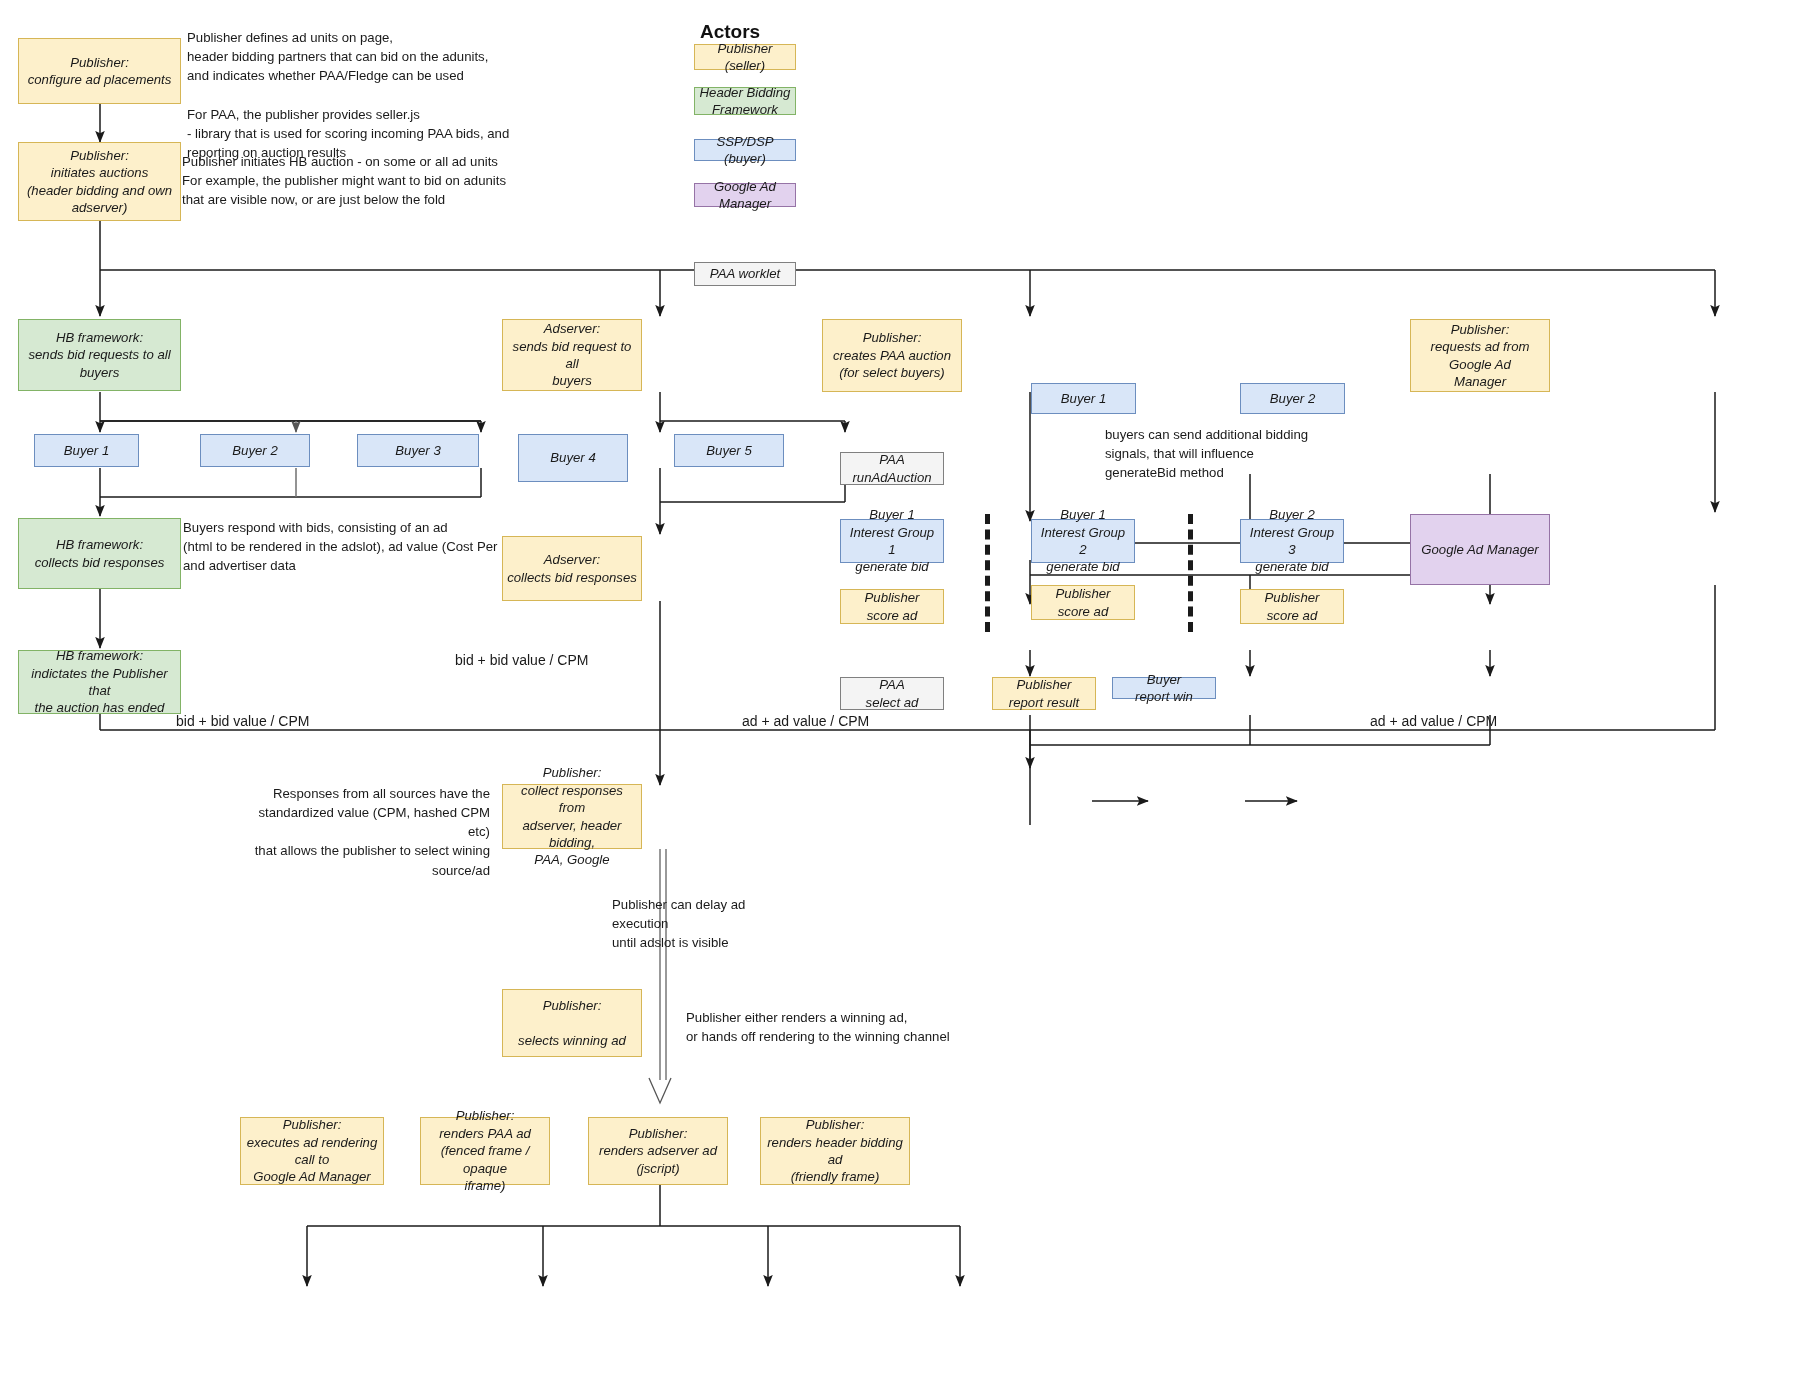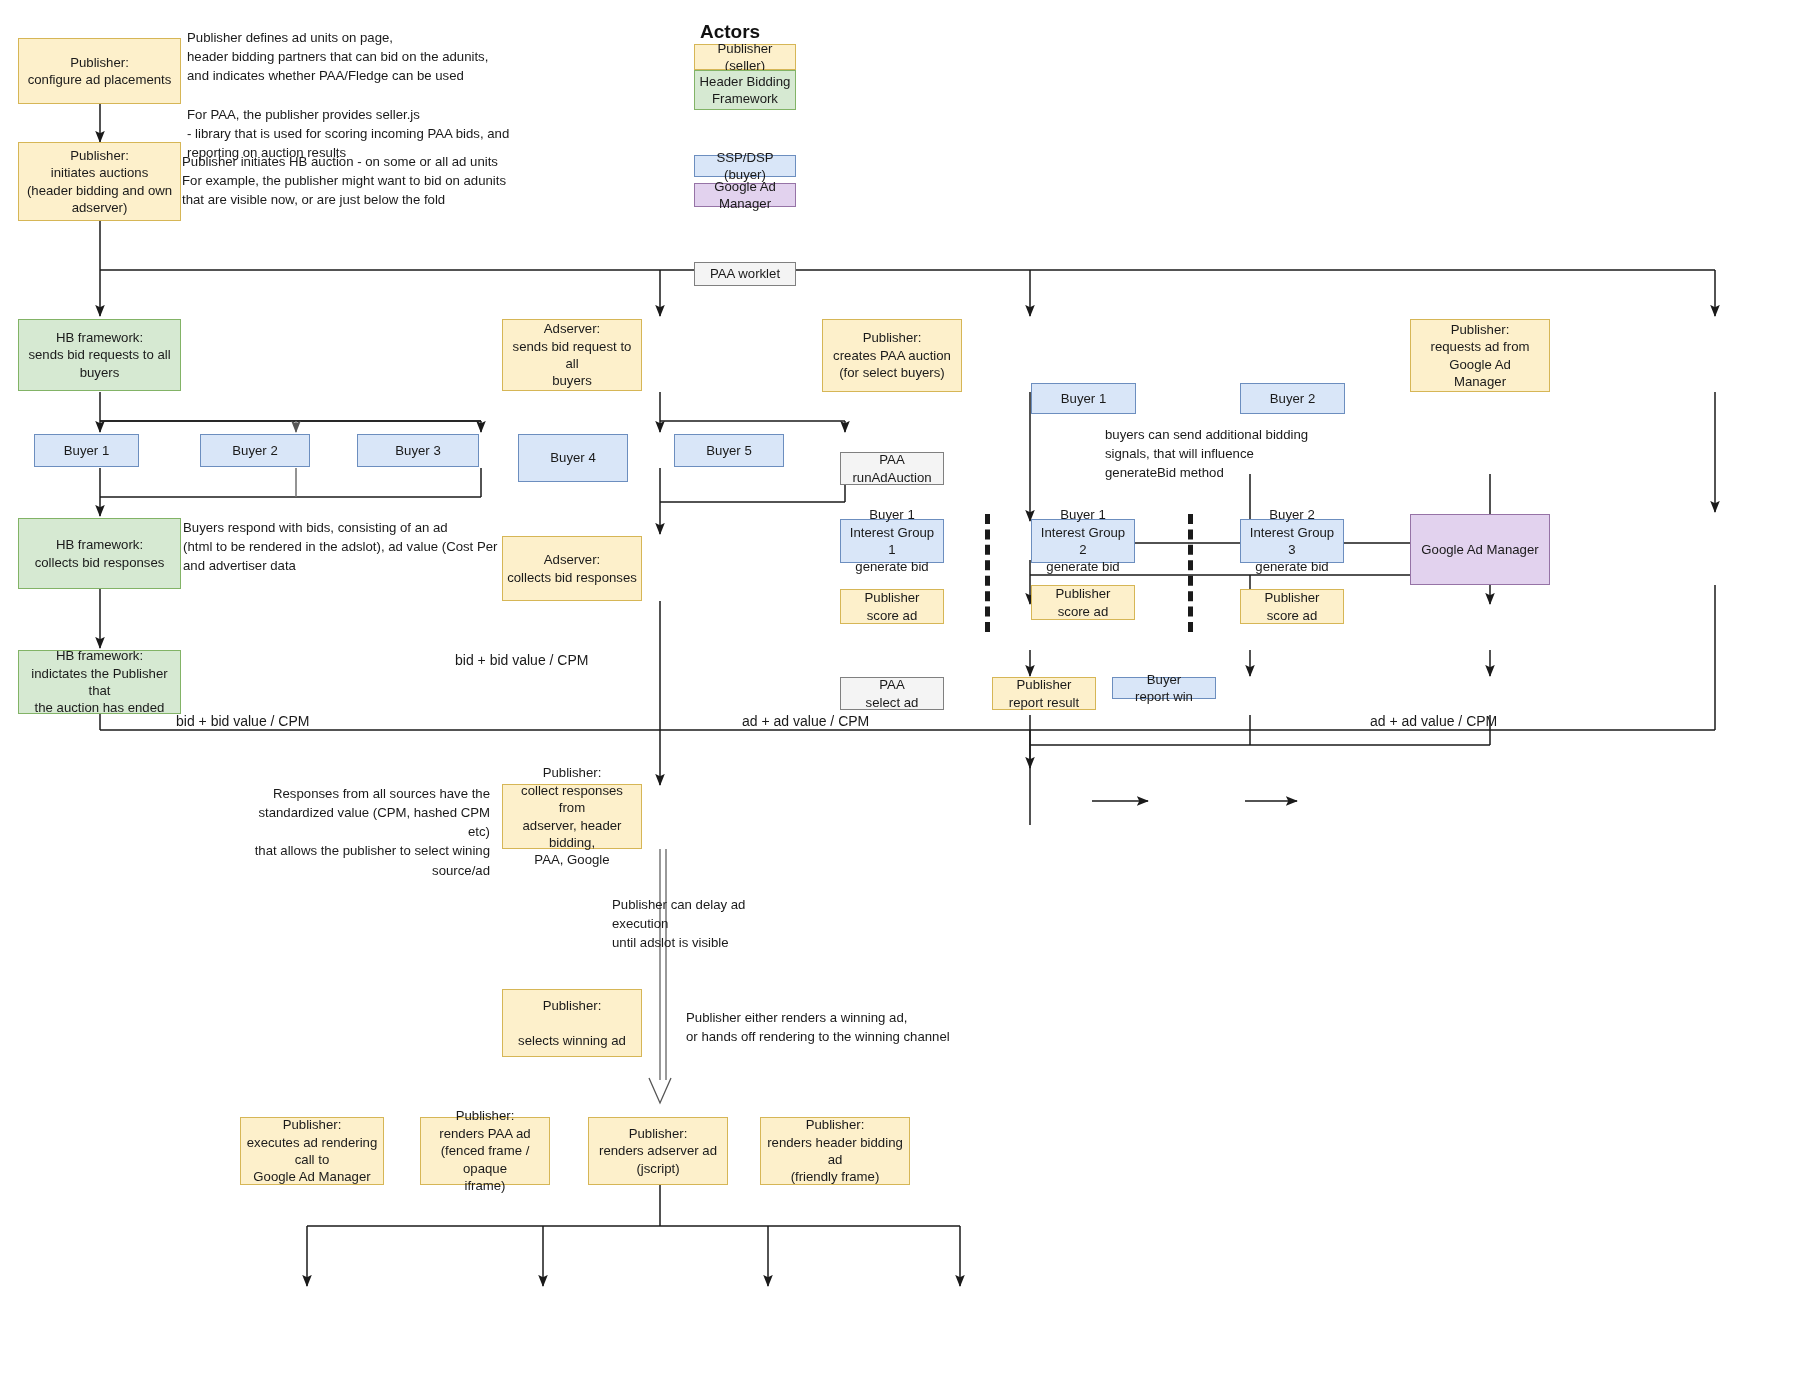--- a/index.html
+++ b/index.html
@@ -25,20 +25,21 @@
     position: absolute;
     display: flex;
     align-items: center;
     justify-content: center;
     text-align: center;
     font-size: 13.2px;
     line-height: 1.32;
     color: #1a1a1a;
     padding: 10px 4px;
     white-space: pre-line;
+    font-style: italic;
   }
   .n-pub   { background: #fdf0cb; border: 1.4px solid #d6b656; }
   .n-hb    { background: #d6e9d2; border: 1.4px solid #82b366; }
   .n-buyer { background: #d9e6f8; border: 1.4px solid #6c8ebf; }
   .n-gam   { background: #e2d2ee; border: 1.4px solid #9673a6; }
   .n-paa   { background: #f4f4f4; border: 1.4px solid #808080; }
 
   .note {
     position: absolute;
     font-size: 13.2px;
@@ -170,25 +171,25 @@
       <path d="M296,421 L296,432" marker-end="url(#arrowgray)"></path>
       <path d="M296,468 L296,497"></path>
     </g>
   </svg>
 
   <div class="legend-title" style="left:700px; top:21px;">Actors</div>
 
   <div class="node n-pub" style="left:694px; top:44px; width:102px; height:26px;">
     <span>Publisher (seller)</span>
   </div>
-  <div class="node n-hb" style="left:694px; top:70px; width:102px; height:40px;">
+  <div class="node n-hb" style="left:694px; top:87px; width:102px; height:28px;">
     <span>Header Bidding
 Framework</span>
   </div>
-  <div class="node n-buyer" style="left:694px; top:139px; width:102px; height:22px;margin-top:16px;">
+  <div class="node n-buyer" style="left:694px; top:139px; width:102px; height:22px;">
     <span>SSP/DSP (buyer)</span>
   </div>
   <div class="node n-gam" style="left:694px; top:183px; width:102px; height:24px;">
     <span>Google Ad Manager</span>
   </div>
   <div class="node n-paa" style="left:694px; top:226px; width:102px; height:24px;margin-top:36px;">
     <span>PAA worklet</span>
   </div>
 
   <div class="node n-pub" style="left:18px; top:38px; width:163px; height:66px;">

